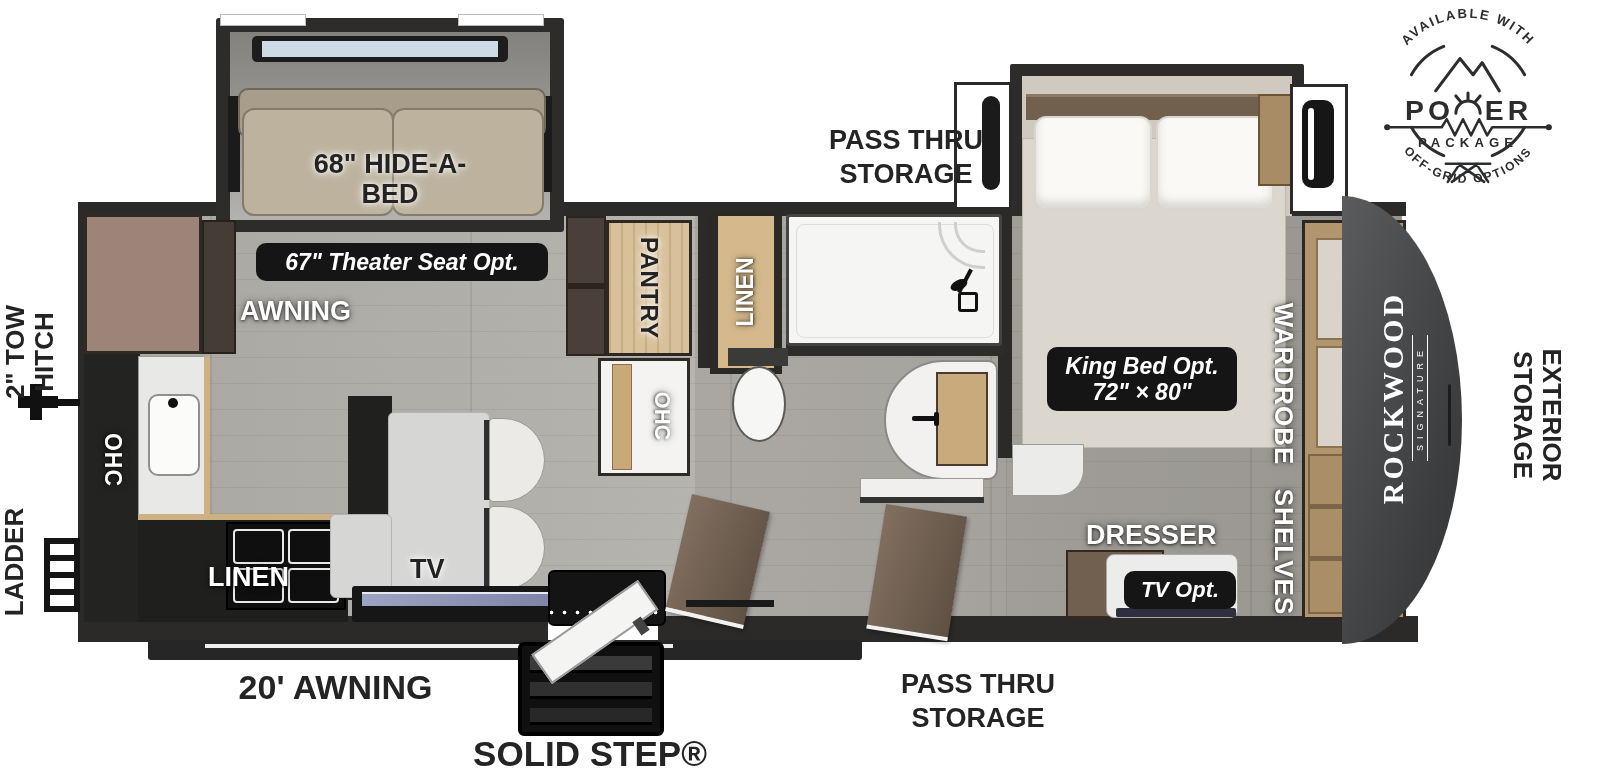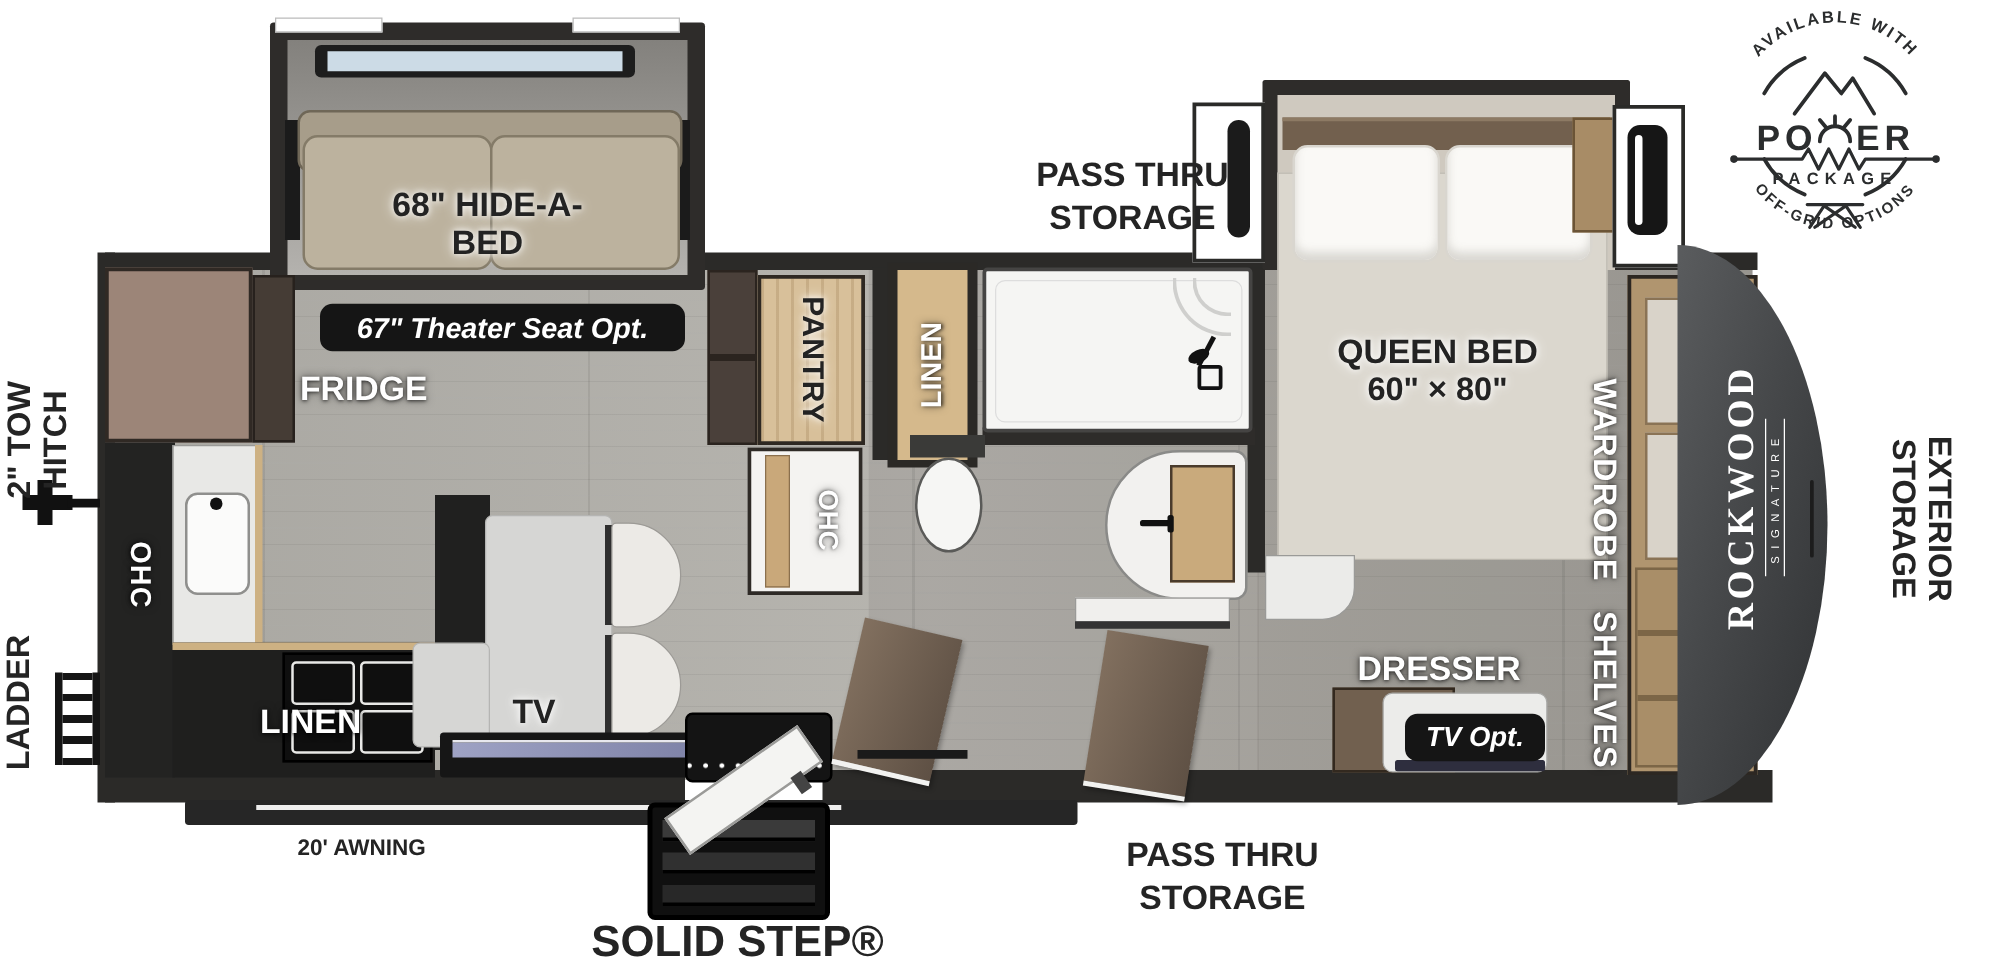--- a/index.html
+++ b/index.html
@@ -62,21 +62,21 @@
   <div class="abs td vtxt col" style="left:290px;top:146px;width:200px;height:66px;font-size:27px;">
     <div>68" HIDE-A-</div>
     <div>BED</div>
   </div>
   <div class="abs pill" style="left:256px;top:243px;width:292px;height:38px;font-size:23px;">
     <span>67" Theater Seat Opt.</span>
   </div>
 
   <div class="abs" style="left:84px;top:214px;width:118px;height:140px;background:#9c8578;border:3px solid #302924;box-sizing:border-box;"></div>
   <div class="abs" style="left:202px;top:220px;width:34px;height:134px;background:#453c35;border:2px solid #27211d;box-sizing:border-box;"></div>
-  <div class="abs tw" style="left:240px;top:296px;width:140px;height:30px;font-size:27px;">FRIDGE</div>
+  <div class="abs tw" style="left:240px;top:296px;width:140px;height:30px;font-size:27px;">AWNING</div>
 
   <div class="abs" style="left:84px;top:354px;width:56px;height:268px;background:#232322;"></div>
   <div class="abs tw vtxt rotcw" style="left:62px;top:447px;width:100px;height:26px;font-size:23px;letter-spacing:1px;">OHC</div>
 
   <div class="abs" style="left:138px;top:356px;width:70px;height:160px;background:#e8e8e6;border:1px solid #9a9a98;box-sizing:border-box;"></div>
   <div class="abs" style="left:204px;top:356px;width:6px;height:160px;background:#cdb183;"></div>
   <div class="abs" style="left:148px;top:394px;width:52px;height:82px;background:#fbfbfa;border:2px solid #8f8f8d;border-radius:10px;box-sizing:border-box;"></div>
   <div class="abs" style="left:168px;top:398px;width:10px;height:10px;background:#111;border-radius:50%;"></div>
 
   <div class="abs" style="left:138px;top:514px;width:210px;height:108px;background:#1f1f1e;"></div>
@@ -144,23 +144,23 @@
   <div class="abs" style="left:1258px;top:94px;width:34px;height:92px;background:#a88c66;border:2px solid #6b5436;box-sizing:border-box;"></div>
 
   <div class="abs" style="left:954px;top:82px;width:58px;height:128px;background:#fff;border:3px solid #2a2a28;box-sizing:border-box;"></div>
   <div class="abs" style="left:982px;top:96px;width:18px;height:94px;background:#1b1b1b;border-radius:9px;"></div>
   <div class="abs" style="left:1290px;top:84px;width:58px;height:130px;background:#fff;border:3px solid #2a2a28;box-sizing:border-box;"></div>
   <div class="abs" style="left:1302px;top:100px;width:32px;height:88px;background:#161616;border-radius:10px;"></div>
   <div class="abs" style="left:1308px;top:108px;width:6px;height:72px;background:#fff;border-radius:3px;"></div>
 
   <div class="abs" style="left:1012px;top:444px;width:72px;height:52px;background:#ebebe9;border:1px solid #9a9a98;border-radius:0 0 26px 0;box-sizing:border-box;"></div>
 
-  <div class="abs td vtxt col" style="left:1040px;top:264px;width:220px;height:64px;font-size:27px;">
-    <div>QUEEN BED</div>
-    <div style="font-size:26px;">60" × 80"</div>
+  <div class="abs pill col" style="left:1047px;top:347px;width:190px;height:64px;font-size:23px;">
+    <div>King Bed Opt.</div>
+    <div>72" × 80"</div>
   </div>
 
   <div class="abs" style="left:1302px;top:220px;width:104px;height:400px;background:#b0956f;border:3px solid #2c2722;box-sizing:border-box;"></div>
   <div class="abs" style="left:1316px;top:238px;width:76px;height:102px;background:#d9d3c9;border:2px solid #8a7355;box-sizing:border-box;"></div>
   <div class="abs" style="left:1316px;top:346px;width:76px;height:102px;background:#d9d3c9;border:2px solid #8a7355;box-sizing:border-box;"></div>
   <div class="abs" style="left:1308px;top:454px;width:92px;height:160px;background:#a98e68;
        background-image:linear-gradient(180deg,rgba(0,0,0,0) 31%,#7c6647 31%,#7c6647 34%,rgba(0,0,0,0) 34%,rgba(0,0,0,0) 64%,#7c6647 64%,#7c6647 67%,rgba(0,0,0,0) 67%);border:2px solid #7c6647;box-sizing:border-box;"></div>
   <div class="abs tw vtxt rotcw" style="left:1173px;top:369px;width:220px;height:30px;font-size:26px;letter-spacing:1px;">WARDROBE</div>
   <div class="abs tw vtxt rotcw" style="left:1203px;top:537px;width:160px;height:30px;font-size:26px;letter-spacing:1px;">SHELVES</div>
 
@@ -188,21 +188,21 @@
   <div class="abs" style="left:54px;top:399px;width:26px;height:7px;background:#111;"></div>
   <div class="abs tb vtxt col rotccw" style="left:-45px;top:324px;width:150px;height:56px;font-size:26px;">
     <div>2" TOW</div>
     <div>HITCH</div>
   </div>
   <div class="abs" style="left:44px;top:538px;width:36px;height:74px;border-left:6px solid #151515;border-right:6px solid #151515;box-sizing:border-box;background-image:repeating-linear-gradient(180deg,#151515 0 6px,rgba(0,0,0,0) 6px 17px);"></div>
   <div class="abs tb vtxt rotccw" style="left:-55px;top:548px;width:140px;height:28px;font-size:26px;">LADDER</div>
 
   <div class="abs" style="left:148px;top:640px;width:714px;height:20px;background:#262626;border-radius:3px;"></div>
   <div class="abs" style="left:205px;top:644px;width:468px;height:4px;background:rgba(255,255,255,.92);"></div>
-  <div class="abs tb" style="left:238px;top:668px;width:195px;height:30px;font-size:18px;">20' AWNING</div>
+  <div class="abs tb" style="left:238px;top:668px;width:195px;height:30px;font-size:34px;text-align:center;">20' AWNING</div>
 
   <div class="abs" style="left:518px;top:642px;width:146px;height:94px;background:#101010;border:4px solid #000;border-radius:6px;box-sizing:border-box;"></div>
   <div class="abs" style="left:530px;top:656px;width:122px;height:14px;background:#3a3a3a;border-bottom:3px solid #000;"></div>
   <div class="abs" style="left:530px;top:682px;width:122px;height:14px;background:#303030;border-bottom:3px solid #000;"></div>
   <div class="abs" style="left:530px;top:708px;width:122px;height:14px;background:#282828;border-bottom:3px solid #000;"></div>
   <div class="abs" style="left:552px;top:648px;width:130px;height:36px;background:#f4f4f2;border:2px solid #9a9a98;transform:rotate(-35deg);transform-origin:left bottom;box-sizing:border-box;"></div>
   <div class="abs" style="left:636px;top:618px;width:10px;height:16px;background:#444;transform:rotate(-35deg);"></div>
   <div class="abs tb" style="left:440px;top:734px;width:300px;height:30px;font-size:35px;text-align:center;">SOLID STEP® ENTRY</div>
 
   <div class="abs tb vtxt col" style="left:878px;top:670px;width:200px;height:64px;font-size:27px;line-height:1.25;">

